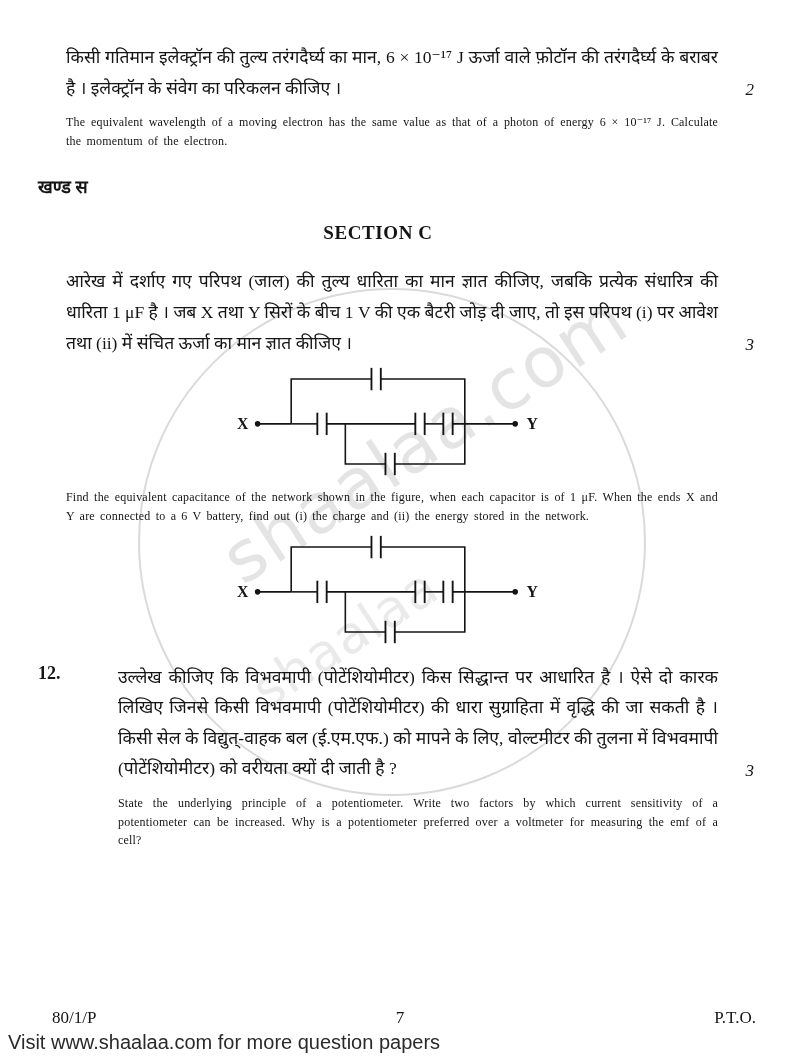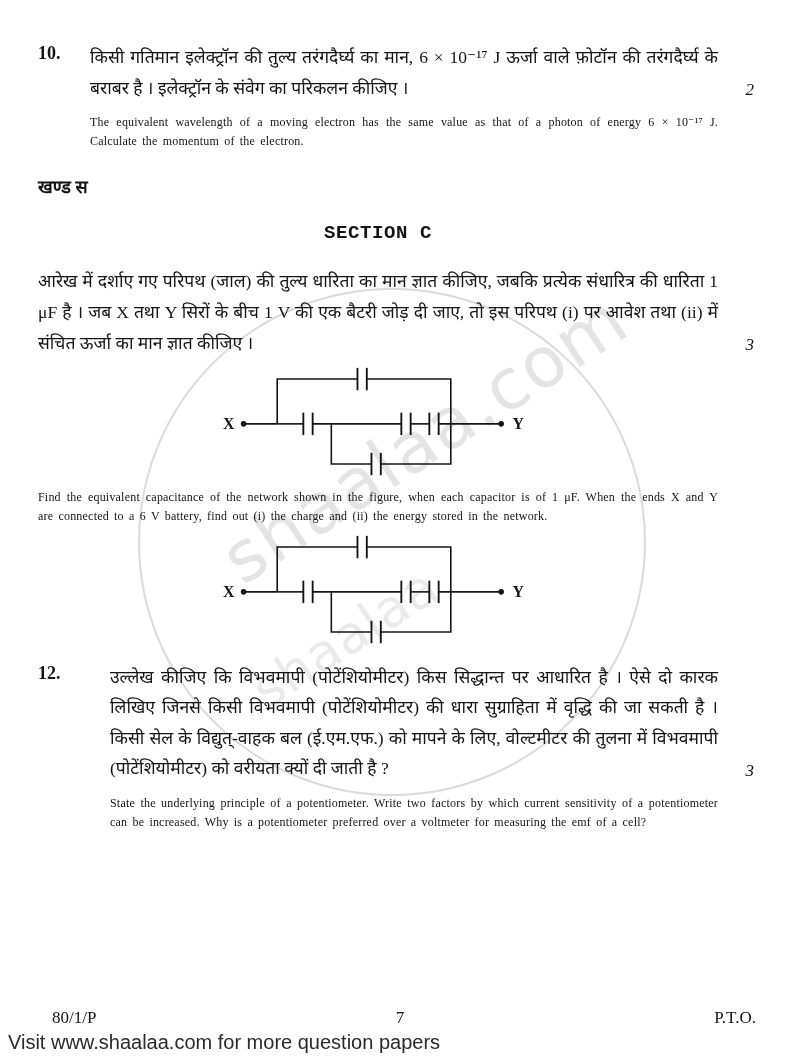--- a/index.html
+++ b/index.html
@@ -41,21 +41,21 @@
   .page {
     position: relative; z-index: 1;
     padding: 42px 46px 0 38px;
   }
 
   .q { display: flex; margin-bottom: 6px; }
   .q-num {
     width: 52px; flex: none;
     font-weight: bold; font-size: 18px; padding-top: 1px;
   }
-  .q-main { flex: 1; min-width: 0; }
+  .q-main { flex: 1; min-width: 0; margin-left: 28px; }
   .hindi-row { display: flex; }
   .hindi {
     flex: 1; margin: 0;
     font-size: 17.5px; line-height: 1.75;
     text-align: justify;
     font-family: "Liberation Serif", "DejaVu Sans", serif;
   }
   .marks {
     width: 36px; flex: none;
     align-self: flex-end;
@@ -74,21 +74,20 @@
 
   .section-hi {
     font-weight: bold;
     font-size: 18px; margin: 24px 36px 0 0;
     font-family: "Liberation Serif", "DejaVu Sans", serif;
   }
   .section-en {
     text-align: center; font-weight: bold;
     font-size: 19px; margin: 24px 36px 22px 0;
     letter-spacing: 0.6px;
-    font-family: Liberation Mono, monospace;
   }
 
   .circuit {
     display: flex; justify-content: center;
     margin: 8px 36px 6px 0;
   }
   .circuit svg { display: block; }
   .circuit line, .circuit polyline {
     stroke: #141414; stroke-width: 1.7; fill: none;
   }
@@ -118,21 +117,20 @@
 </head>
 <body>
 
 <div class="wm-circle"></div>
 <div class="wm-text-primary">shaalaa.com</div>
 <div class="wm-text-secondary">shaalaa</div>
 
 <div class="page">
 
   <div class="q">
-    <div class="q-num">10.</div>
     <div class="q-main">
       <div class="hindi-row">
         <p class="hindi">किसी गतिमान इलेक्ट्रॉन की तुल्य तरंगदैर्घ्य का मान, 6 × 10⁻¹⁷ J ऊर्जा वाले फ़ोटॉन की तरंगदैर्घ्य के बराबर है । इलेक्ट्रॉन के संवेग का परिकलन कीजिए ।</p>
         <div class="marks">2</div>
       </div>
       <p class="english">The equivalent wavelength of a moving electron has the same value as that of a photon of energy 6 × 10⁻¹⁷ J. Calculate the momentum of the electron.</p>
     </div>
   </div>
 
   <div class="section-hi">खण्ड स</div>
@@ -203,21 +201,21 @@
           <line class="plate" x1="163" y1="93" x2="163" y2="117"></line>
           <line class="plate" x1="173" y1="93" x2="173" y2="117"></line>
           <polyline points="173,105 248,105 248,62"></polyline>
           <circle cx="302" cy="62" r="3"></circle>
           <text x="314" y="68">Y</text>
         </svg>
       </div>
     </div>
   </div>
 
-  <div class="q" style="margin-top: 10px; gap: 20px;">
+  <div class="q" style="margin-top: 10px;">
     <div class="q-num">12.</div>
     <div class="q-main">
       <div class="hindi-row">
         <p class="hindi">उल्लेख कीजिए कि विभवमापी (पोटेंशियोमीटर) किस सिद्धान्त पर आधारित है । ऐसे दो कारक लिखिए जिनसे किसी विभवमापी (पोटेंशियोमीटर) की धारा सुग्राहिता में वृद्धि की जा सकती है । किसी सेल के विद्युत्-वाहक बल (ई.एम.एफ.) को मापने के लिए, वोल्टमीटर की तुलना में विभवमापी (पोटेंशियोमीटर) को वरीयता क्यों दी जाती है ?</p>
         <div class="marks">3</div>
       </div>
       <p class="english">State the underlying principle of a potentiometer. Write two factors by which current sensitivity of a potentiometer can be increased. Why is a potentiometer preferred over a voltmeter for measuring the emf of a cell?</p>
     </div>
   </div>
 

